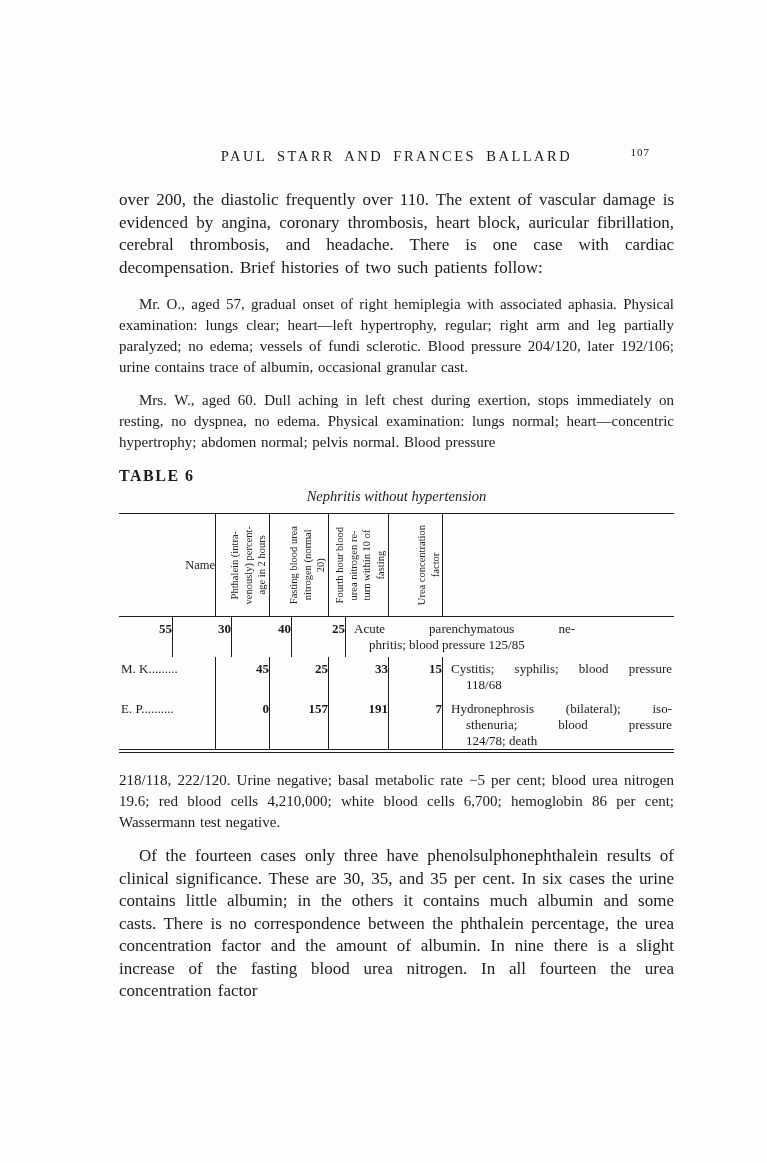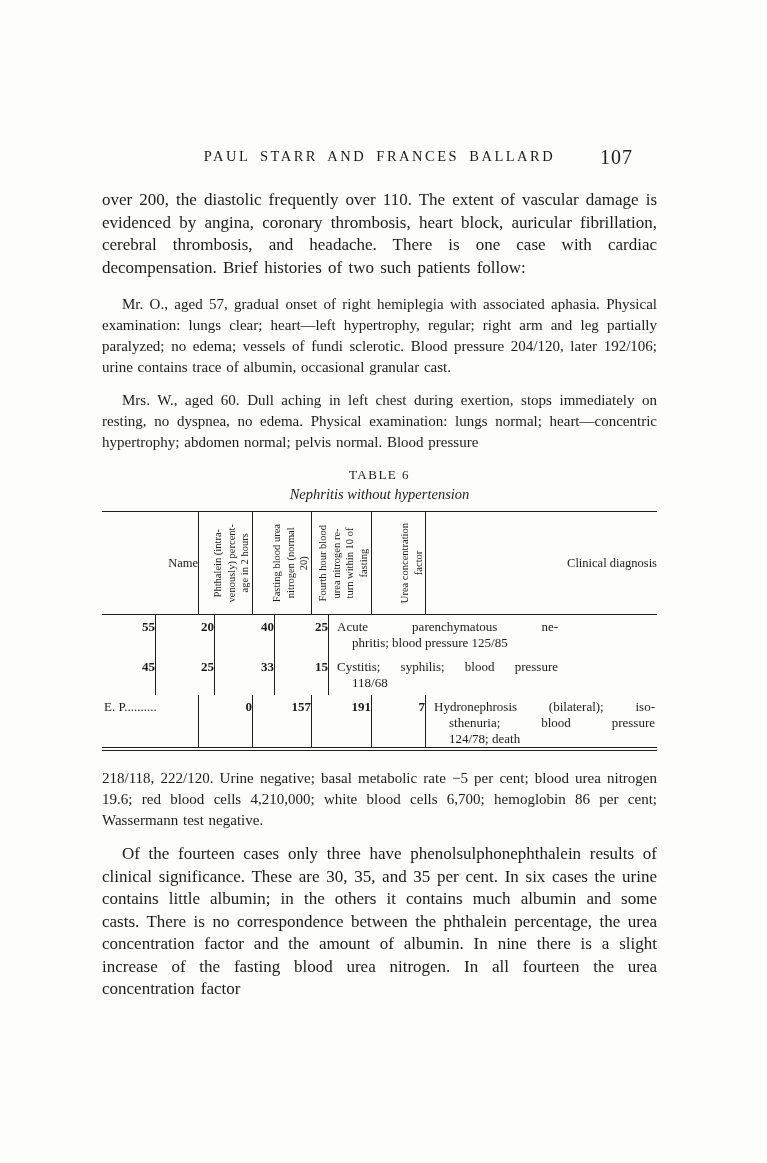--- a/index.html
+++ b/index.html
@@ -6,53 +6,53 @@
   body{
     width:767px;height:1163px;
     background:#fdfdfc;
     font-family:"Liberation Serif","DejaVu Serif",serif;
     color:#1b1b1b;
     position:relative;
     overflow:hidden;
   }
   .content{
     position:absolute;
-    left:102px;top:148px;
+    left:119px;top:148px;
     width:555px;
   }
   
   .running-head{
     position:relative;
     text-align:center;
     font-size:14.5px;
     letter-spacing:2.5px;
     word-spacing:4px;
     margin-bottom:24px;
   }
   .page-number{
     position:absolute;
     right:24px;top:-2px;
-    font-size:20px;
+    font-size:11px;
     letter-spacing:1px;
   }
   
   .para{
     text-align:justify;
     margin:0 0 14px 0;
   }
   .body-size{font-size:17px;line-height:22.5px;word-spacing:2px;}
   .small-size{font-size:15px;line-height:21px;word-spacing:1px;}
   .indent{text-indent:20px;}
   .mb-large{margin-bottom:15px;}
   .mb-med{margin-bottom:12px;}
   
   .tbl-caption{
-    text-align:center;
-    font-size:13px;
-    font-weight:400;
+    text-align:left;
+    font-size:16px;
+    font-weight:700;
     letter-spacing:1.5px;
     margin:14px 0 3px 0;
   }
   .tbl-subtitle{
     text-align:center;
     font-style:italic;
     font-size:14.5px;
     margin:0 0 8px 0;
   }
   
@@ -150,37 +150,35 @@
       <div class="t-cell h-cell vrot c4">
         <span>Fourth hour blood
 urea nitrogen re-
 turn within 10 of
 fasting</span>
       </div>
       <div class="t-cell h-cell vrot c5">
         <span>Urea concentration
 factor</span>
       </div>
-      <div class="t-cell h-cell c-diag">
-        <span>Clinical diagnosis</span>
-      </div>
     </div>
 
     <div class="t-body">
         <div class="t-row row-h2">
           <div class="t-cell c-num c2">55</div>
-          <div class="t-cell c-num c3">20</div>
+          <div class="t-cell c-num c3">30</div>
           <div class="t-cell c-num c4">40</div>
           <div class="t-cell c-num c5">25</div>
           <div class="t-cell c-diag">
             <div class="diag-line">Acute parenchymatous ne-</div>
             <div class="diag-line cont last">phritis; blood pressure 125/85</div>
           </div>
         </div>
         <div class="t-row row-h2">
+          <div class="t-cell c-name">M. K.........</div>
           <div class="t-cell c-num c2">45</div>
           <div class="t-cell c-num c3">25</div>
           <div class="t-cell c-num c4">33</div>
           <div class="t-cell c-num c5">15</div>
           <div class="t-cell c-diag">
             <div class="diag-line">Cystitis; syphilis; blood pressure</div>
             <div class="diag-line cont last">118/68</div>
           </div>
         </div>
         <div class="t-row row-h3">

